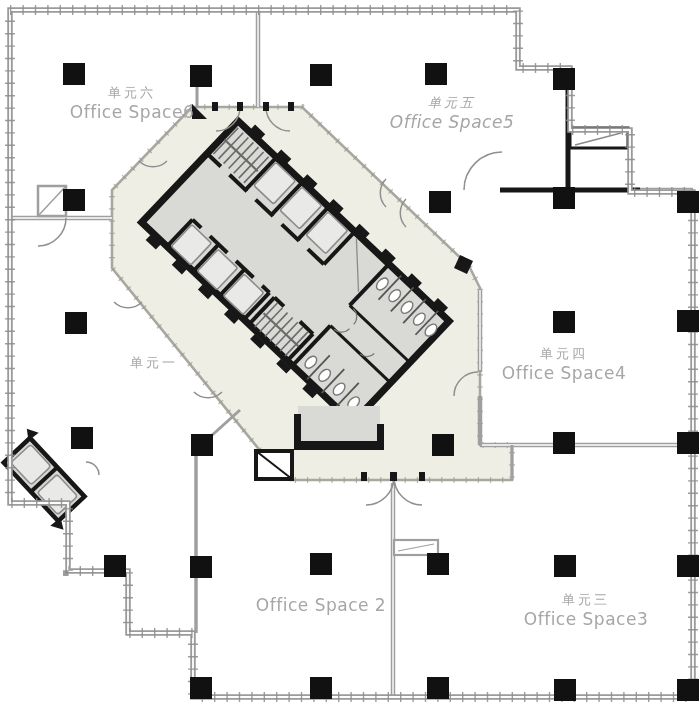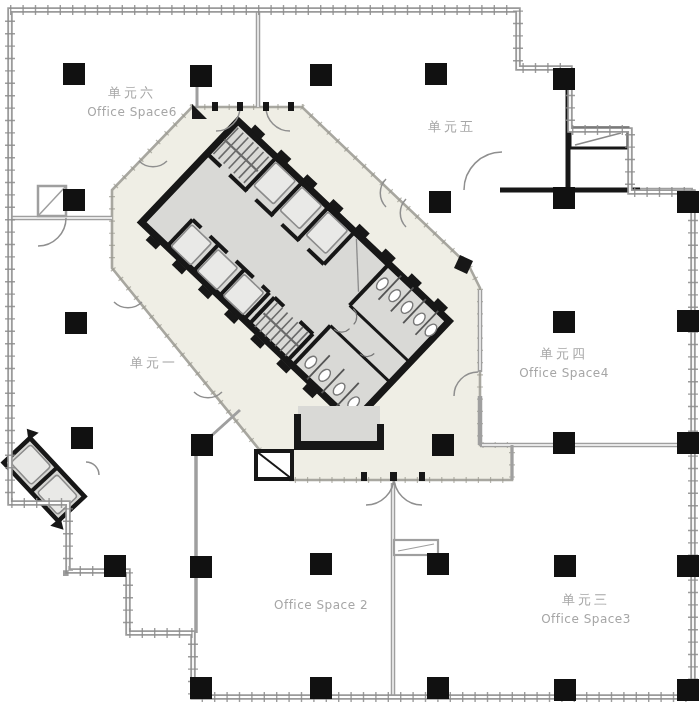--- a/index.html
+++ b/index.html
@@ -2,21 +2,21 @@
 <html><head>
 <meta charset="utf-8">
 <style>
   html,body{margin:0;padding:0;background:#fff;}
   #stage{position:relative;width:700px;height:704px;background:#fff;overflow:hidden;
          font-family:"DejaVu Sans","Liberation Sans",sans-serif;}
   #plan-svg{position:absolute;left:0;top:0;}
   .unit-label{position:absolute;width:170px;margin-left:-85px;text-align:center;
               color:#a6a6a6;pointer-events:none;}
   .unit-label .zh{font-size:13px;letter-spacing:3px;line-height:14px;}
-  .unit-label .en{font-size:12px;letter-spacing:0.5px;line-height:14px;margin-top:5px;}
+  .unit-label .en{font-size:17px;letter-spacing:0.5px;line-height:14px;margin-top:5px;}
 </style>
 </head>
 <body>
 
 <div id="stage">
 <svg id="plan-svg" width="700" height="704" viewBox="0 0 700 704">
 
   <rect x="0" y="0" width="700" height="704" fill="#ffffff"></rect>
 
   <g>
@@ -269,22 +269,23 @@
         <rect x="554" y="679" width="22" height="22" fill="#111111"></rect>
         <rect x="677" y="679" width="22" height="22" fill="#111111"></rect>
       </g>
 </svg>
 
 <div id="labels">
       <div class="unit-label" style="left: 132px; top: 86px;">
         <div class="zh">单元六</div>
         <div class="en">Office Space6</div>
       </div>
-      <div class="unit-label" style="left: 452px; top: 120px;">
+      <div class="unit-label" style="left: 452px; top: 96px; font-style: italic;">
         <div class="zh">单元五</div>
+        <div class="en">Office Space5</div>
       </div>
       <div class="unit-label" style="left: 93px; top: 356px; text-align: right;">
         <div class="zh">单元一</div>
       </div>
       <div class="unit-label" style="left: 564px; top: 347px;">
         <div class="zh">单元四</div>
         <div class="en">Office Space4</div>
       </div>
       <div class="unit-label" style="left: 321px; top: 593px;">
         <div class="en">Office Space 2</div>

